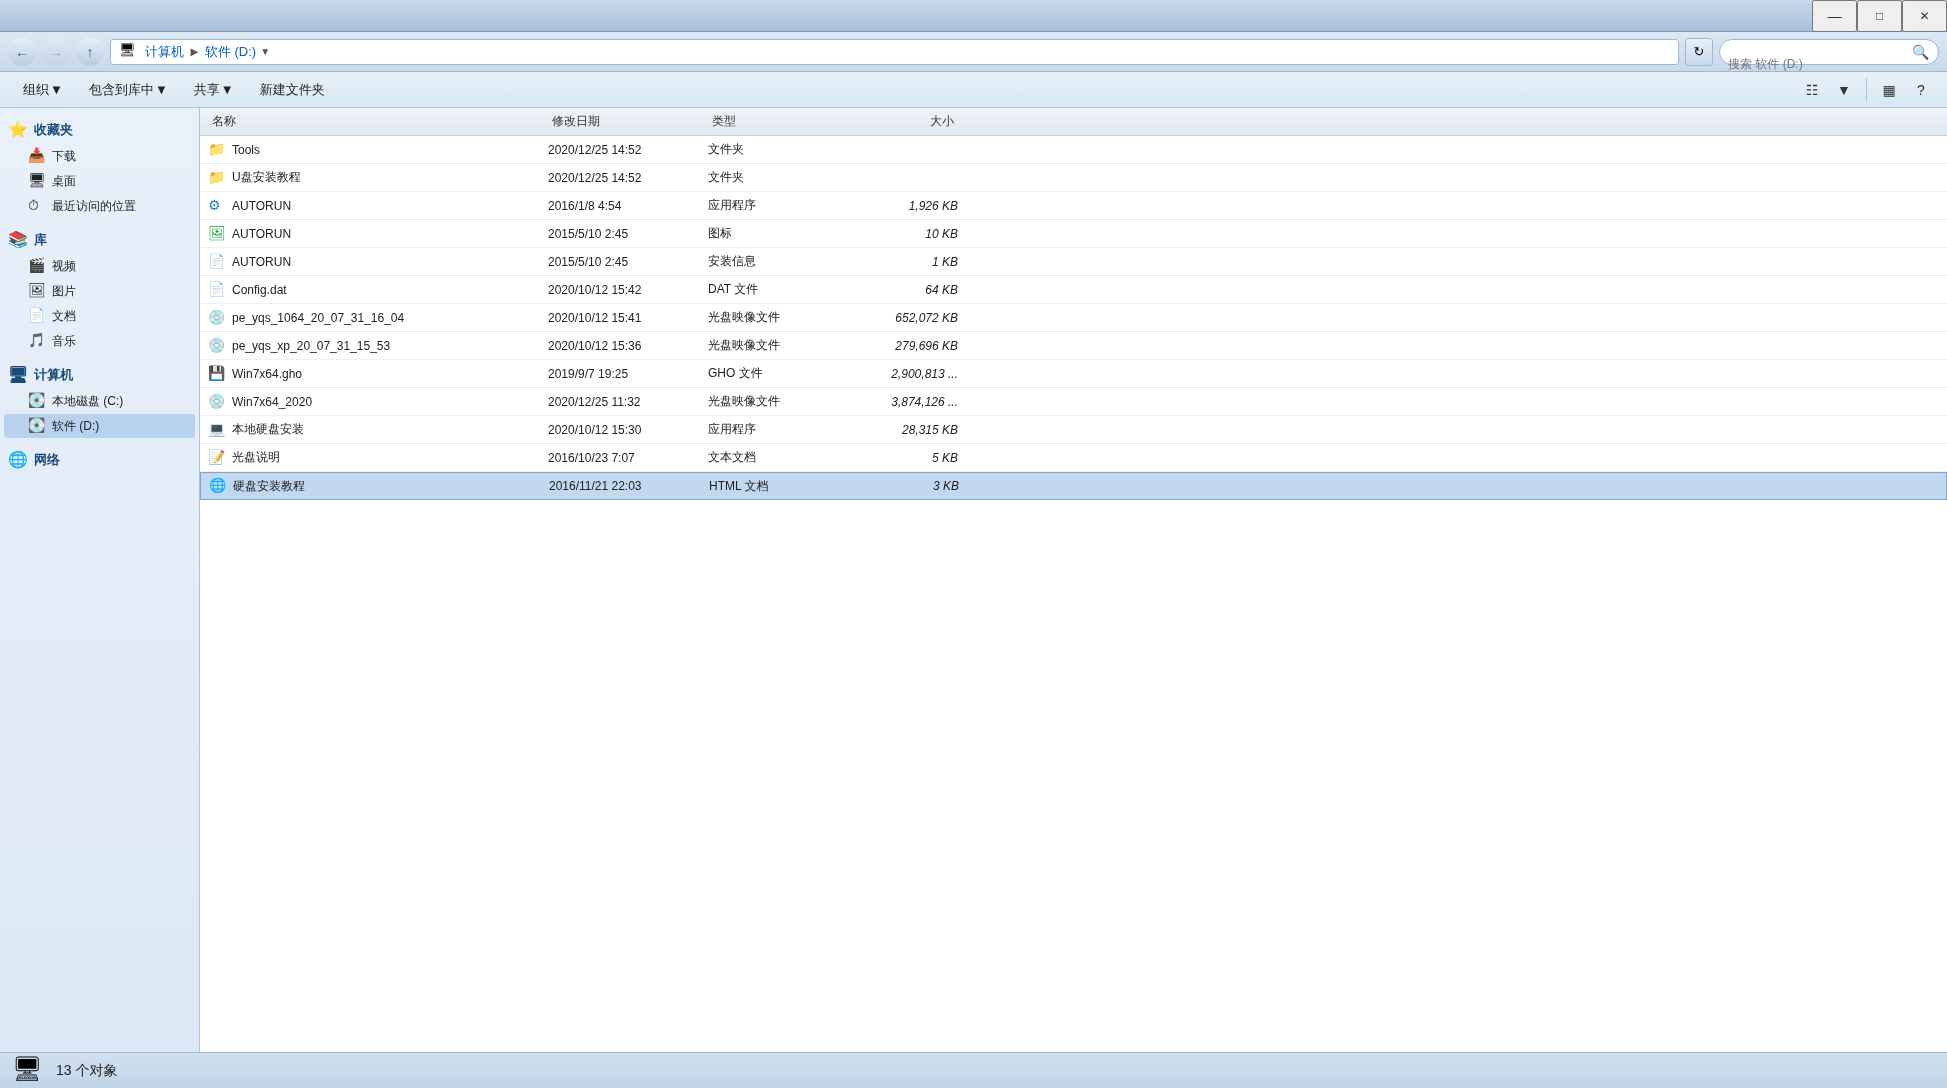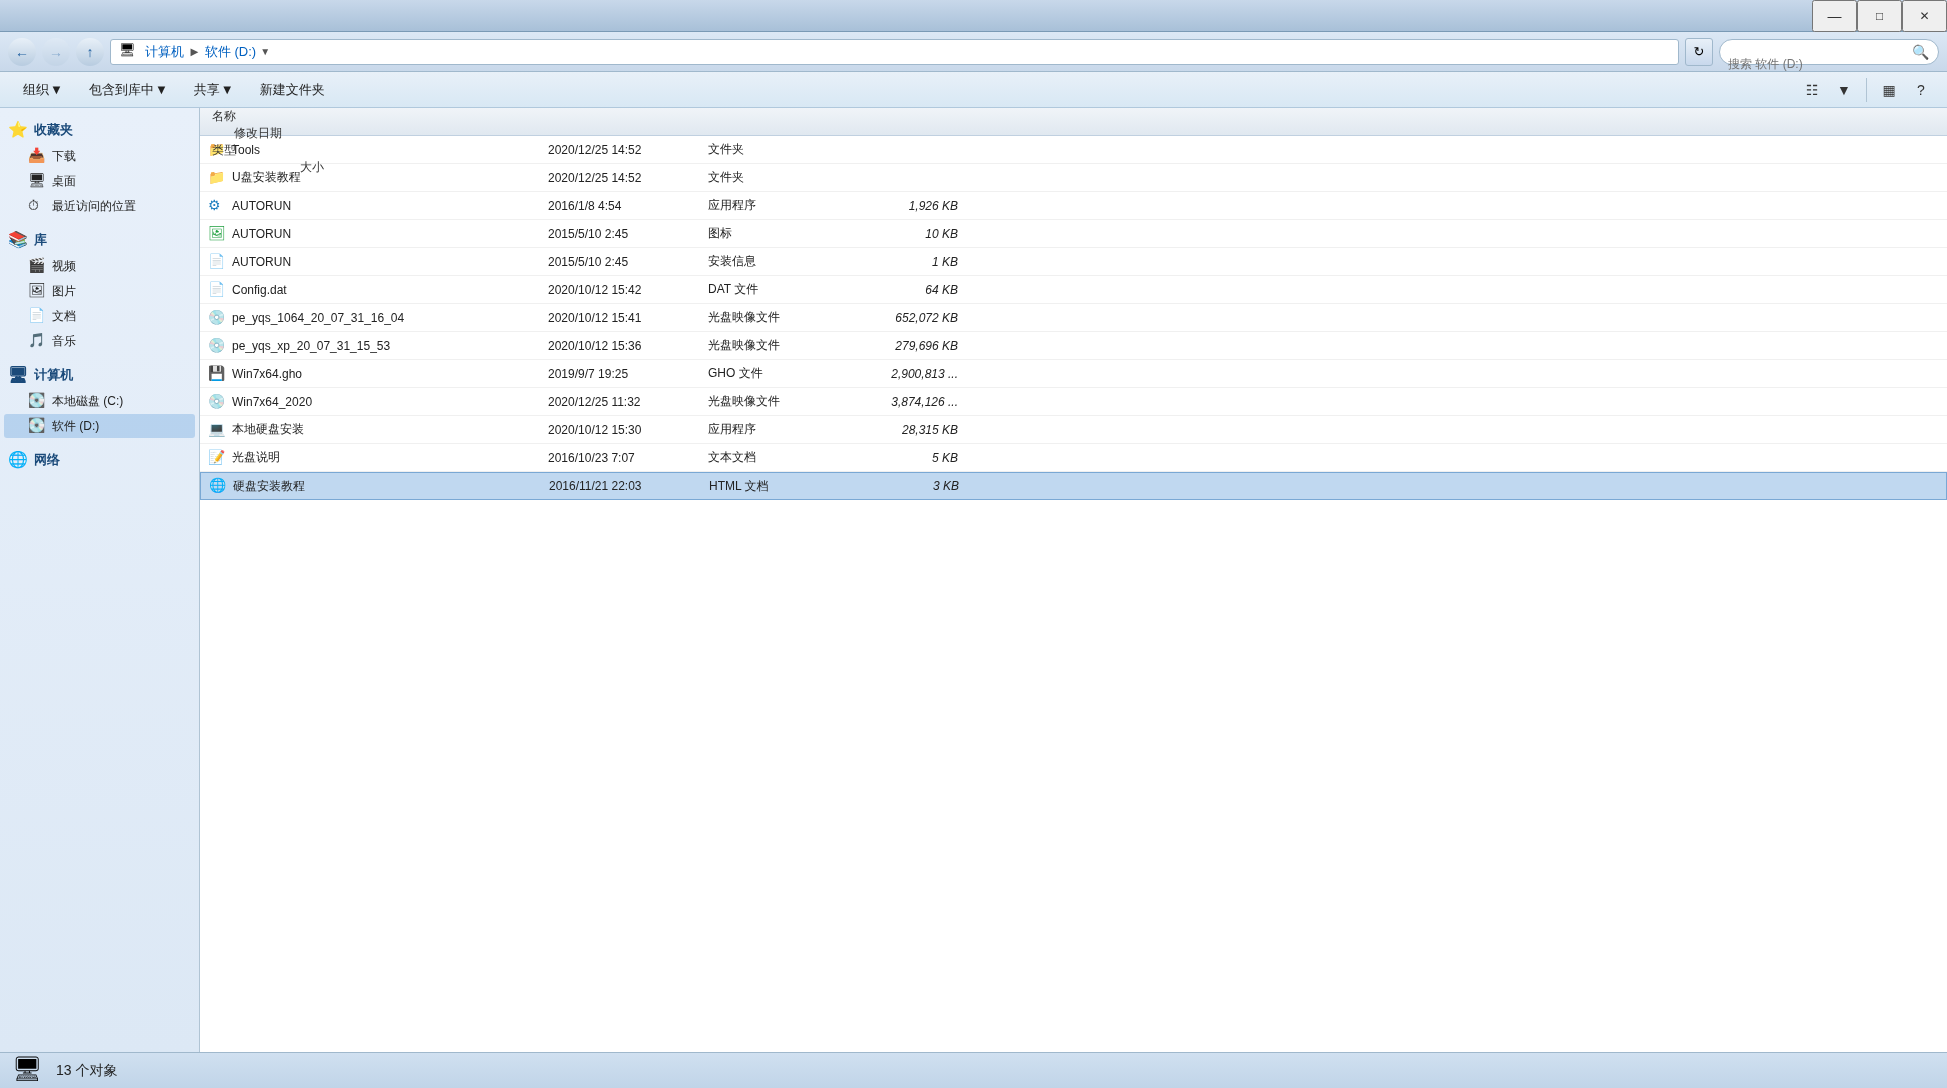--- a/index.html
+++ b/index.html
@@ -229,40 +229,39 @@
     
     .file-area {
       flex: 1;
       overflow-y: auto;
       background: white;
     }
 
     
     .col-header {
       display: flex;
-      align-items: flex-start;
+      align-items: center;
       height: 28px;
       background: linear-gradient(to bottom, #f0f4f8 0%, #e0e8f0 100%);
       border-bottom: 1px solid #c0d0e0;
       padding: 0 8px;
       position: sticky;
       top: 0;
       z-index: 10;
-      flex-direction: column;
     }
     .col-header-cell {
       font-size: 12px;
       color: #333;
       cursor: pointer;
       padding: 0 4px;
       display: flex;
       align-items: center;
     }
     .col-name { width: 340px; }
-    .col-date { width: 160px; margin-left: 22px; }
+    .col-date { width: 160px; }
     .col-type { width: 130px; }
     .col-size { width: 120px; text-align: right; justify-content: flex-end; }
 
     
     .file-row {
       display: flex;
       align-items: center;
       height: 28px;
       padding: 0 8px;
       border-bottom: 1px solid #f0f0f0;

